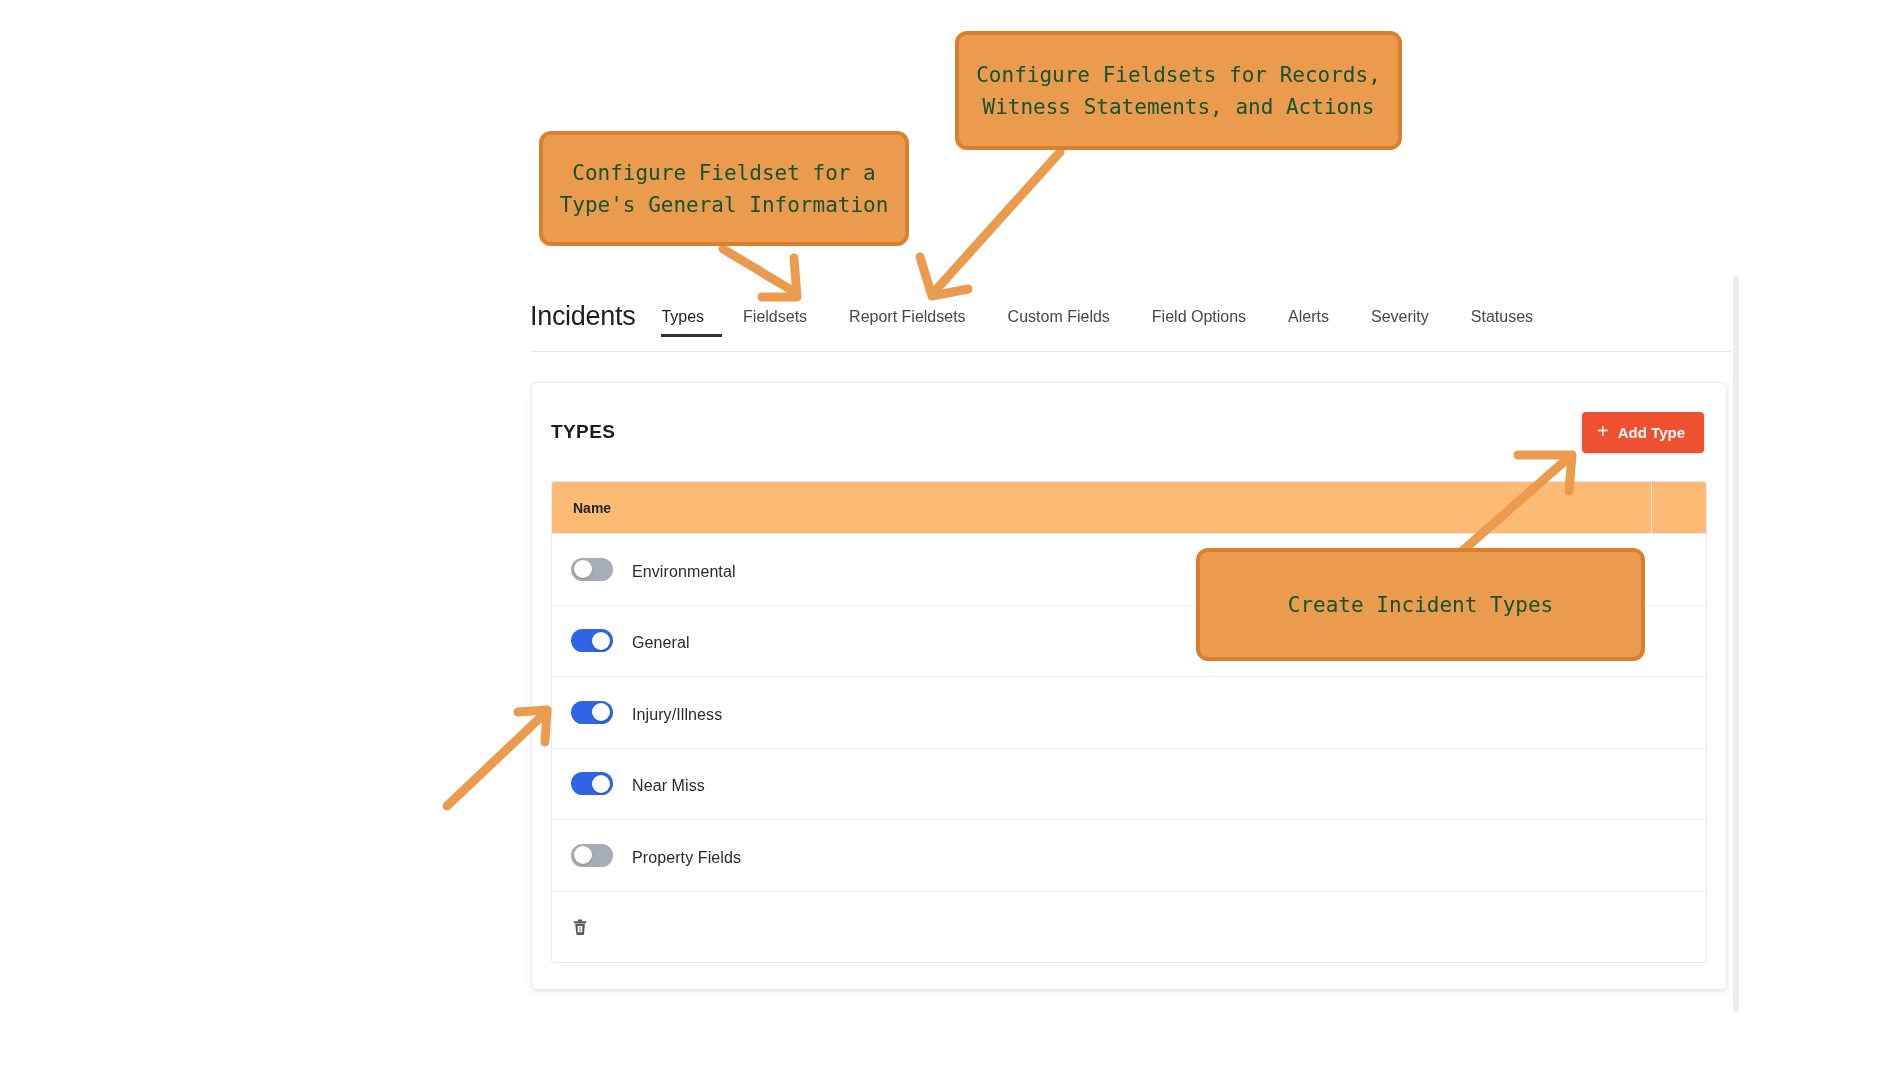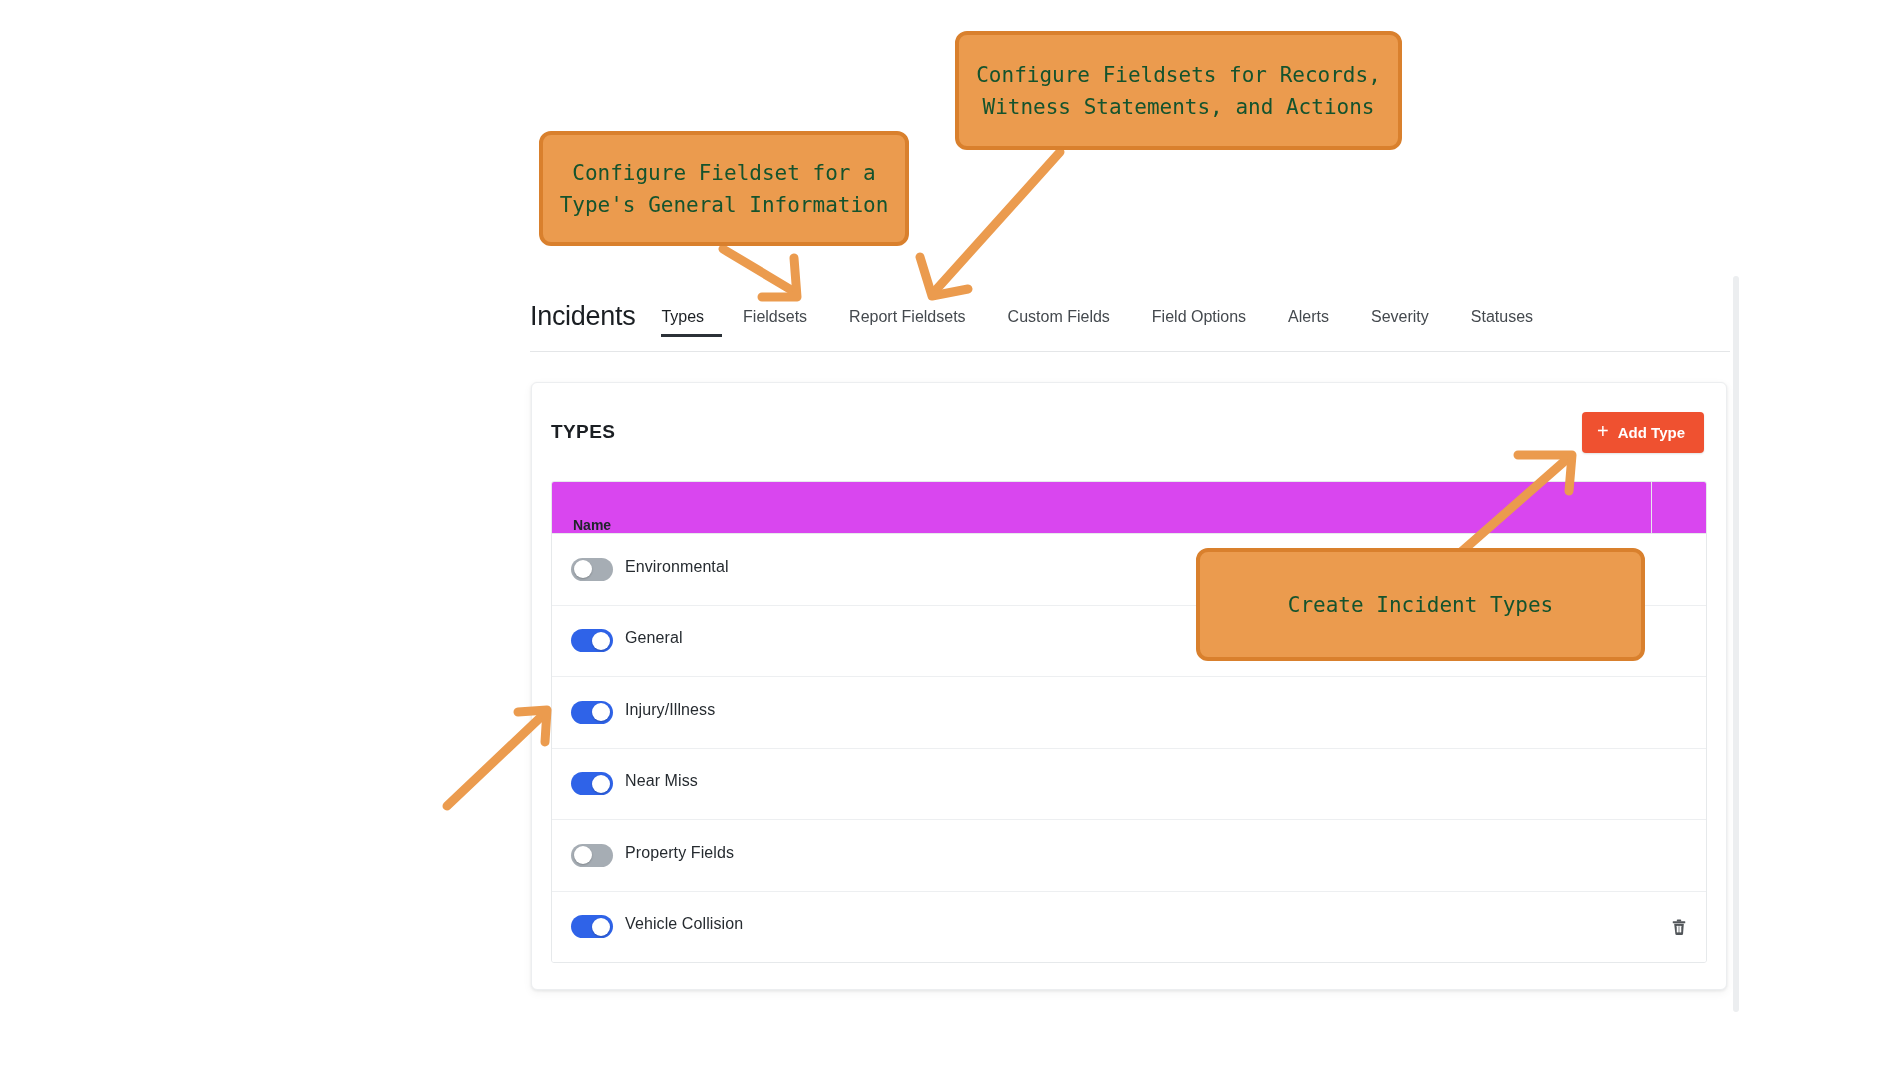--- a/index.html
+++ b/index.html
@@ -131,23 +131,23 @@
     top: 98px;
     width: 1156px;
     border: 1px solid #e6e9eb;
     border-radius: 3px;
     box-sizing: border-box;
     overflow: hidden;
     background: #fff;
   }
   .t-head {
     display: flex;
-    background: #d946ef;
+    background: #fdba74;
     height: 51px;
-    align-items: flex-end;
+    align-items: center;
     border-bottom: 1px solid #e6e9eb;
   }
   .t-head .col-name {
     flex: 1 1 auto;
     padding-left: 21px;
     font-size: 14px;
     font-weight: 700;
     color: #20252a;
   }
   .t-head .col-actions {
@@ -160,23 +160,23 @@
     display: flex;
     align-items: center;
     height: 70.5px;
     border-bottom: 1px solid #edeff1;
     background: #ffffff;
   }
   .t-row:last-child { border-bottom: none; }
   .t-row .col-name {
     flex: 1 1 auto;
     display: flex;
-    align-items: flex-start;
+    align-items: flex-end;
     padding-left: 19px;
-    gap: 12px;
+    gap: 19px;
   }
   .t-row .col-actions {
     flex: 0 0 55px;
     display: flex;
     align-items: center;
     justify-content: center;
   }
   .row-label {
     font-size: 16px;
     color: #262b30;
@@ -340,26 +340,20 @@
         <div class="col-name">
           <div class="switch off">
               <span class="knob"></span>
             </div>
           <span class="row-label">Property Fields</span>
         </div>
         <div class="col-actions"></div>
       </div>
 
       <div class="t-row">
-        <div class="col-name">
-          <div class="switch on">
-              <span class="knob"></span>
-            </div>
-          <span class="row-label">Vehicle Collision</span>
-        </div>
         <div class="col-actions">
           <svg class="trash-icon" viewBox="0 0 24 24">
             <rect x="4.5" y="5.2" width="15" height="2.4" rx="0.6" fill="#34393e"></rect>
             <rect x="9.4" y="2.9" width="5.2" height="2.4" rx="0.8" fill="#34393e"></rect>
             <path d="M6.2 8.2 h11.6 l-0.95 12.1 a1.5 1.5 0 0 1 -1.5 1.35 h-6.2 a1.5 1.5 0 0 1 -1.5 -1.35 Z" fill="#34393e"></path>
             <rect x="9.3" y="10.6" width="1.5" height="8" rx="0.5" fill="#ffffff"></rect>
             <rect x="11.25" y="10.6" width="1.5" height="8" rx="0.5" fill="#ffffff"></rect>
             <rect x="13.2" y="10.6" width="1.5" height="8" rx="0.5" fill="#ffffff"></rect>
           </svg>
         </div>

